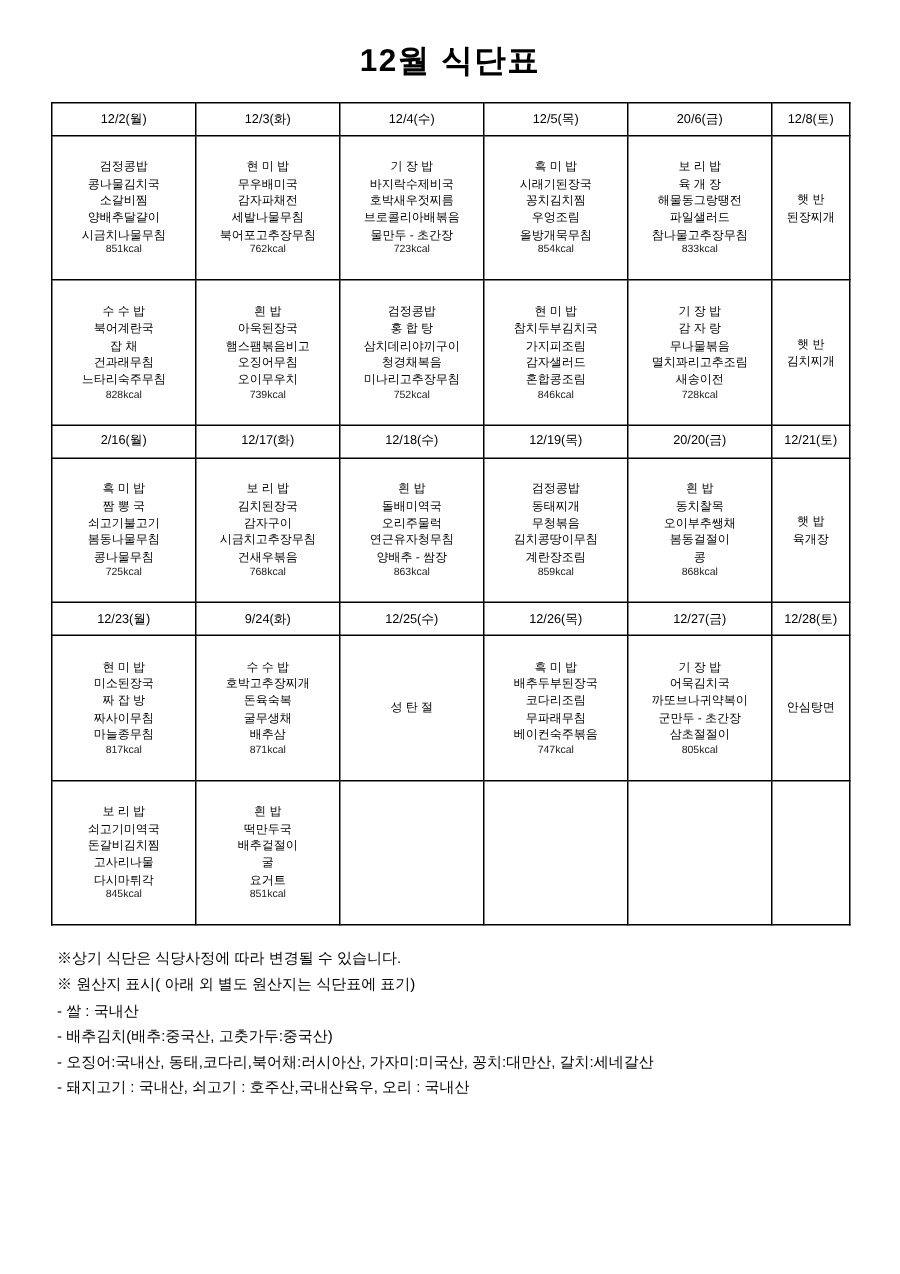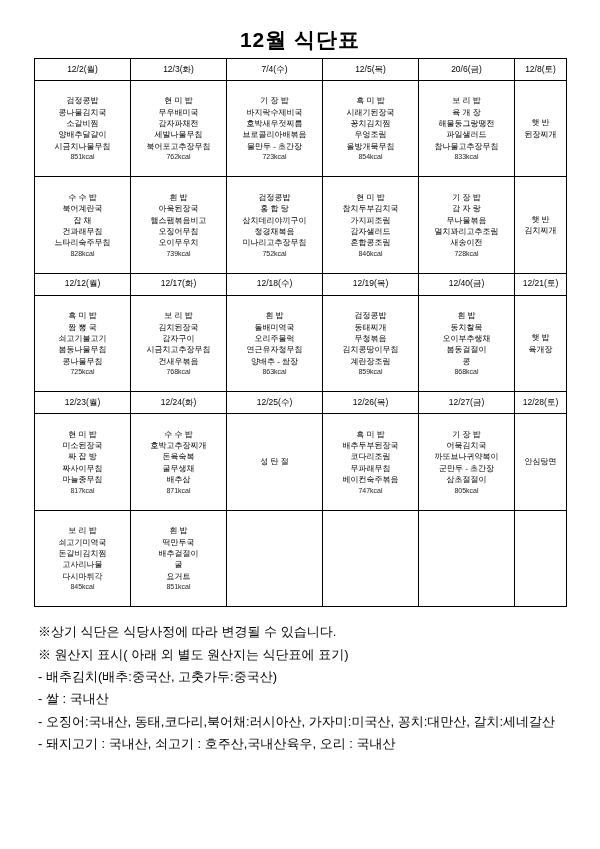--- a/index.html
+++ b/index.html
@@ -19,21 +19,21 @@
     height: 849px;
     box-sizing: border-box;
     padding: 18px 34px 10px 34px;
     position: relative;
   }
   .title {
     text-align: center;
     font-size: 21px;
     font-weight: bold;
     letter-spacing: 1px;
-    margin: 8px 0 4px 0;
+    margin: 8px 0 14px 0;
   }
   table.menu {
     border-collapse: collapse;
     width: 532px;
     table-layout: fixed;
     margin: 0 auto;
   }
   table.menu td {
     border: 1px solid #000000;
     text-align: center;
@@ -55,21 +55,21 @@
   td.meal.sat {
     height: 78px;
     text-align: center;
   }
   .kcal {
     font-size: 7px;
     color: #222222;
   }
   .notes {
     margin: 14px 4px 0 4px;
-    font-size: 13px;
+    font-size: 10px;
     line-height: 1.72;
   }
   .notes div {
     white-space: pre-wrap;
   }
   col.c1, col.c2, col.c3, col.c4, col.c5 { width: 96px; }
   col.c6 { width: 52px; }
 </style>
 </head>
 <body>
@@ -85,21 +85,21 @@
         <col class="c3">
         <col class="c4">
         <col class="c5">
         <col class="c6">
     </colgroup>
     <tbody>
 
       <tr>
         <td class="date">12/2(월)</td>
         <td class="date">12/3(화)</td>
-        <td class="date">7/4(수)</td>
+        <td class="date">12/4(수)</td>
         <td class="date">12/5(목)</td>
         <td class="date">20/6(금)</td>
         <td class="date">12/8(토)</td>
       </tr>
       <tr>
         <td class="meal">
           <span>검정콩밥
 콩나물김치국
 소갈비찜
 양배추달걀이
@@ -187,25 +187,25 @@
           <div class="kcal">728kcal</div>
         </td>
         <td class="meal sat">
           <span>햇 반
 김치찌개</span>
           <div class="kcal"></div>
         </td>
       </tr>
 
       <tr>
-        <td class="date">12/12(월)</td>
+        <td class="date">2/16(월)</td>
         <td class="date">12/17(화)</td>
         <td class="date">12/18(수)</td>
         <td class="date">12/19(목)</td>
-        <td class="date">12/40(금)</td>
+        <td class="date">20/20(금)</td>
         <td class="date">12/21(토)</td>
       </tr>
       <tr>
         <td class="meal">
           <span>흑 미 밥
 짬 뽕 국
 쇠고기불고기
 봄동나물무침
 콩나물무침</span>
           <div class="kcal">725kcal</div>
@@ -244,21 +244,21 @@
         </td>
         <td class="meal sat">
           <span>햇 밥
 육개장</span>
           <div class="kcal"></div>
         </td>
       </tr>
 
       <tr>
         <td class="date">12/23(월)</td>
-        <td class="date">12/24(화)</td>
+        <td class="date">9/24(화)</td>
         <td class="date">12/25(수)</td>
         <td class="date">12/26(목)</td>
         <td class="date">12/27(금)</td>
         <td class="date">12/28(토)</td>
       </tr>
       <tr>
         <td class="meal">
           <span>현 미 밥
 미소된장국
 짜 잡 방
@@ -330,19 +330,19 @@
           <span></span>
         </td>
       </tr>
 
     </tbody>
   </table>
 
   <div class="notes">
     <div>※상기 식단은 식당사정에 따라 변경될 수 있습니다.</div>
     <div>※ 원산지 표시( 아래 외 별도 원산지는 식단표에 표기)</div>
+    <div>- 쌀 : 국내산</div>
     <div>- 배추김치(배추:중국산, 고춧가두:중국산)</div>
-    <div>- 쌀 : 국내산</div>
     <div>- 오징어:국내산, 동태,코다리,북어채:러시아산, 가자미:미국산, 꽁치:대만산, 갈치:세네갈산</div>
     <div>- 돼지고기 : 국내산, 쇠고기 : 호주산,국내산육우, 오리 : 국내산</div>
   </div>
 
 </div>
 
 </body></html>

